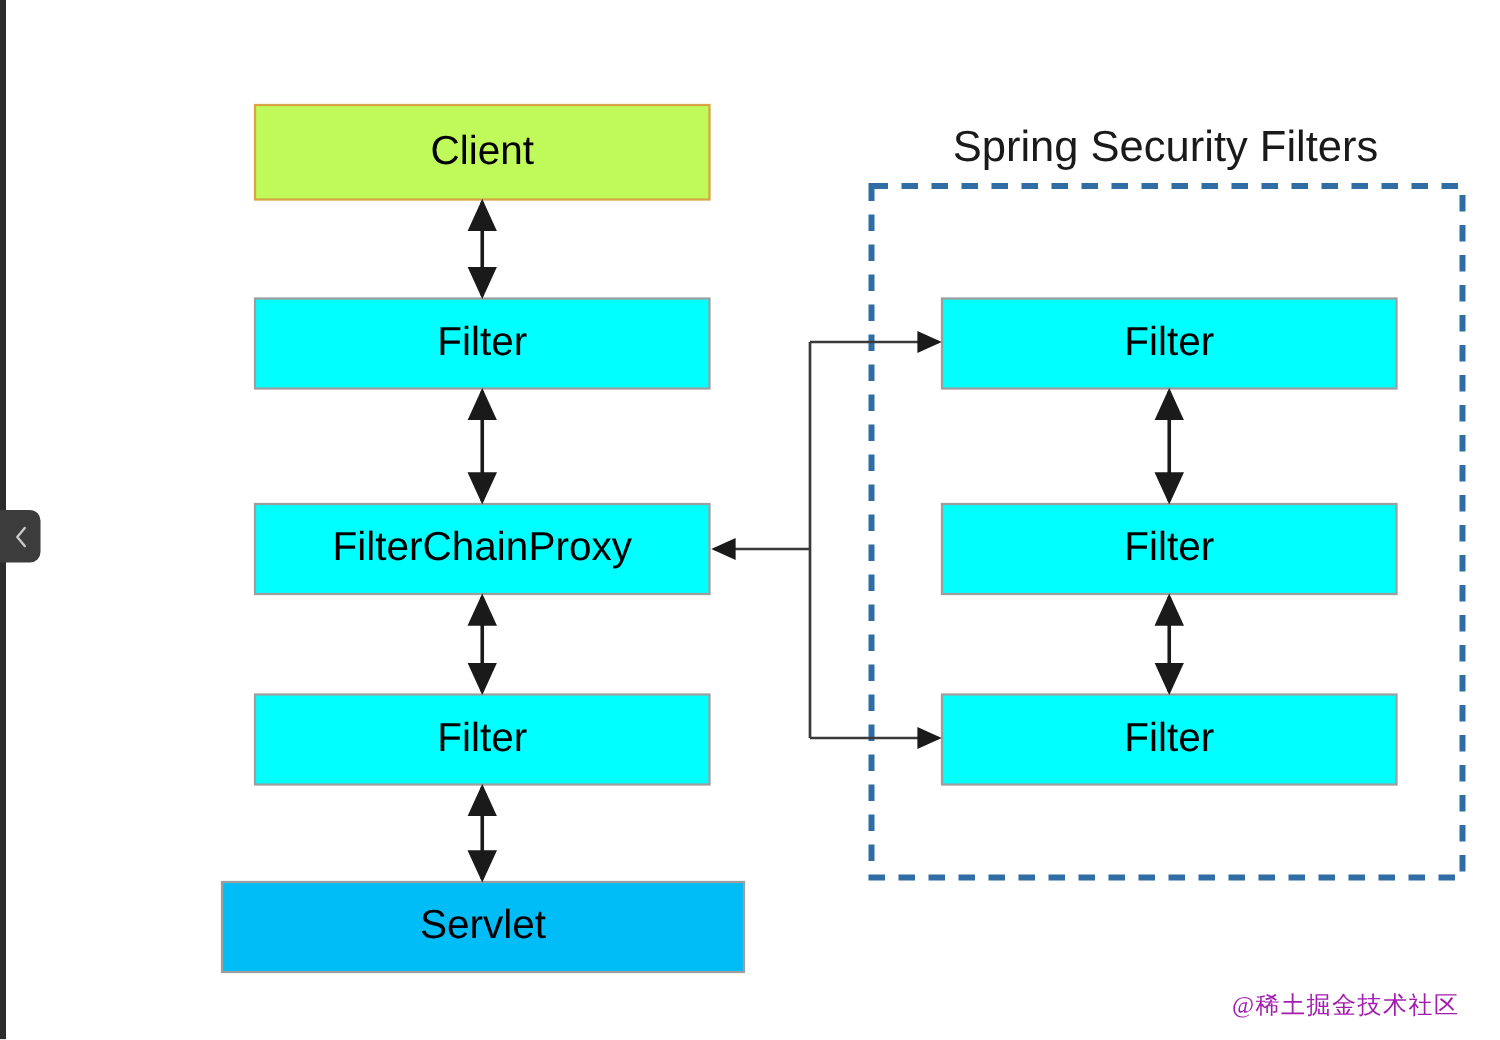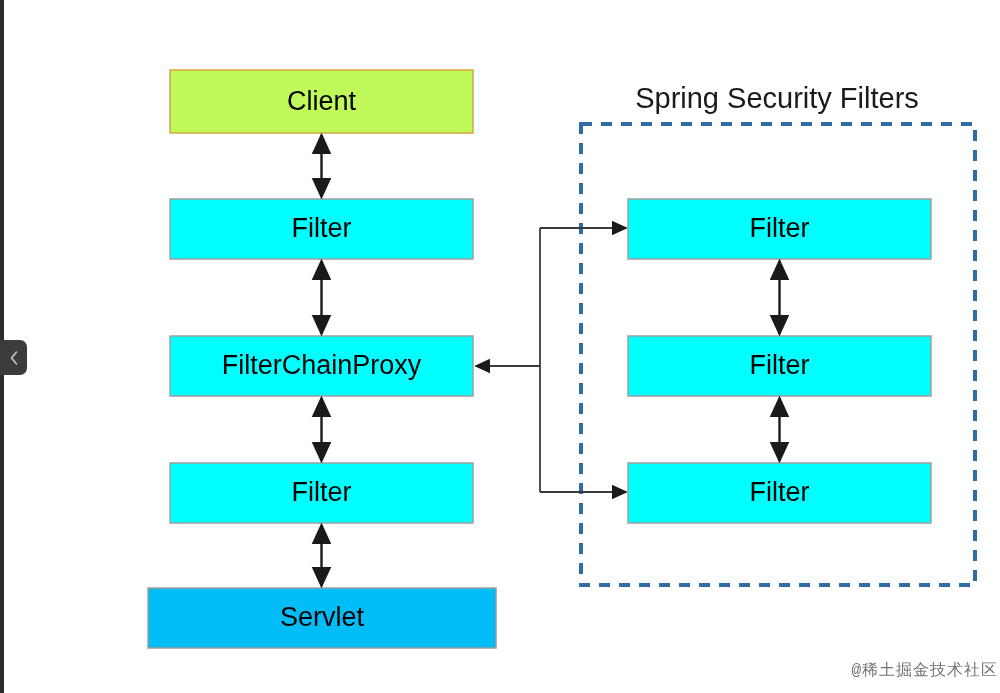--- a/index.html
+++ b/index.html
@@ -57,25 +57,25 @@
   }
   .group-title {
     font-family: "Liberation Sans", sans-serif;
     font-size: 29px;
     fill: #1a1a1a;
     text-anchor: middle;
     dominant-baseline: middle;
   }
   #watermark {
     position: absolute;
-    right: 2px;
+    right: 27px;
     bottom: 12px;
-    font-family: Liberation Mono, monospace;
+    font-family: Liberation Serif, serif;
     font-size: 16px;
-    color: #737373;
+    color: #a21caf;
     letter-spacing: 1px;
     white-space: nowrap;
     user-select: none;
   }
 </style>
 </head>
 <body>
 
 <div id="page">
 

